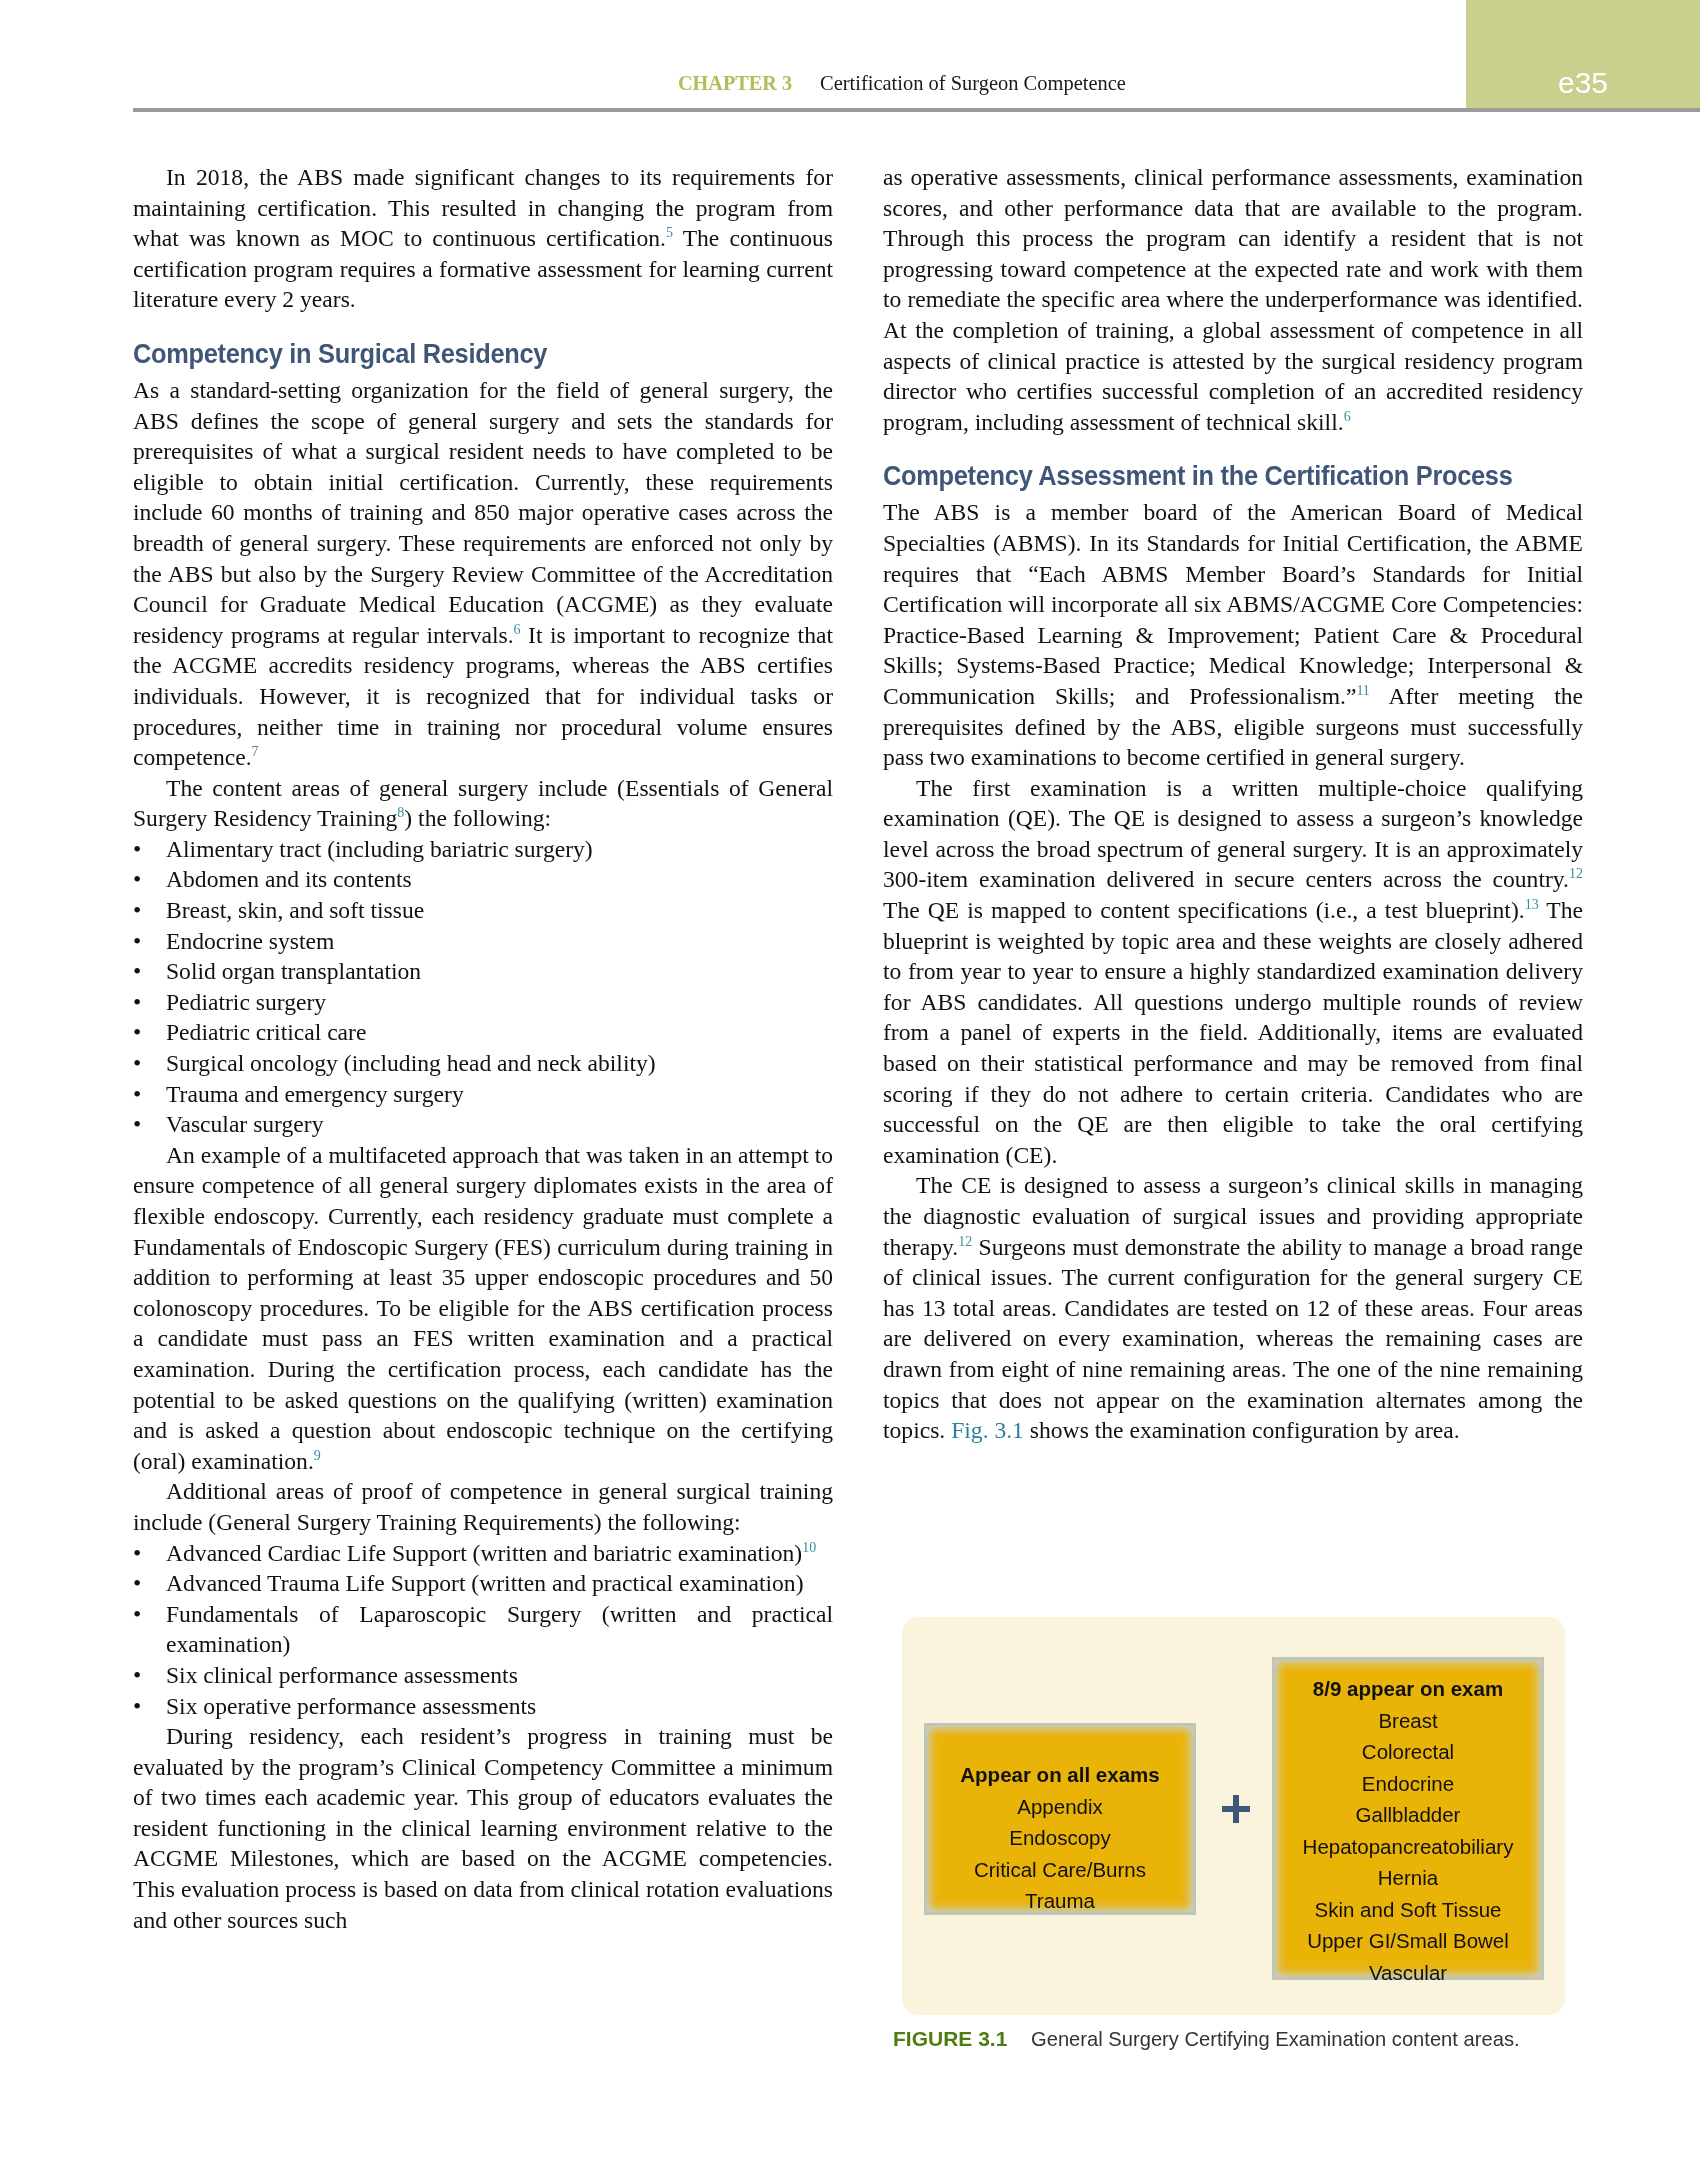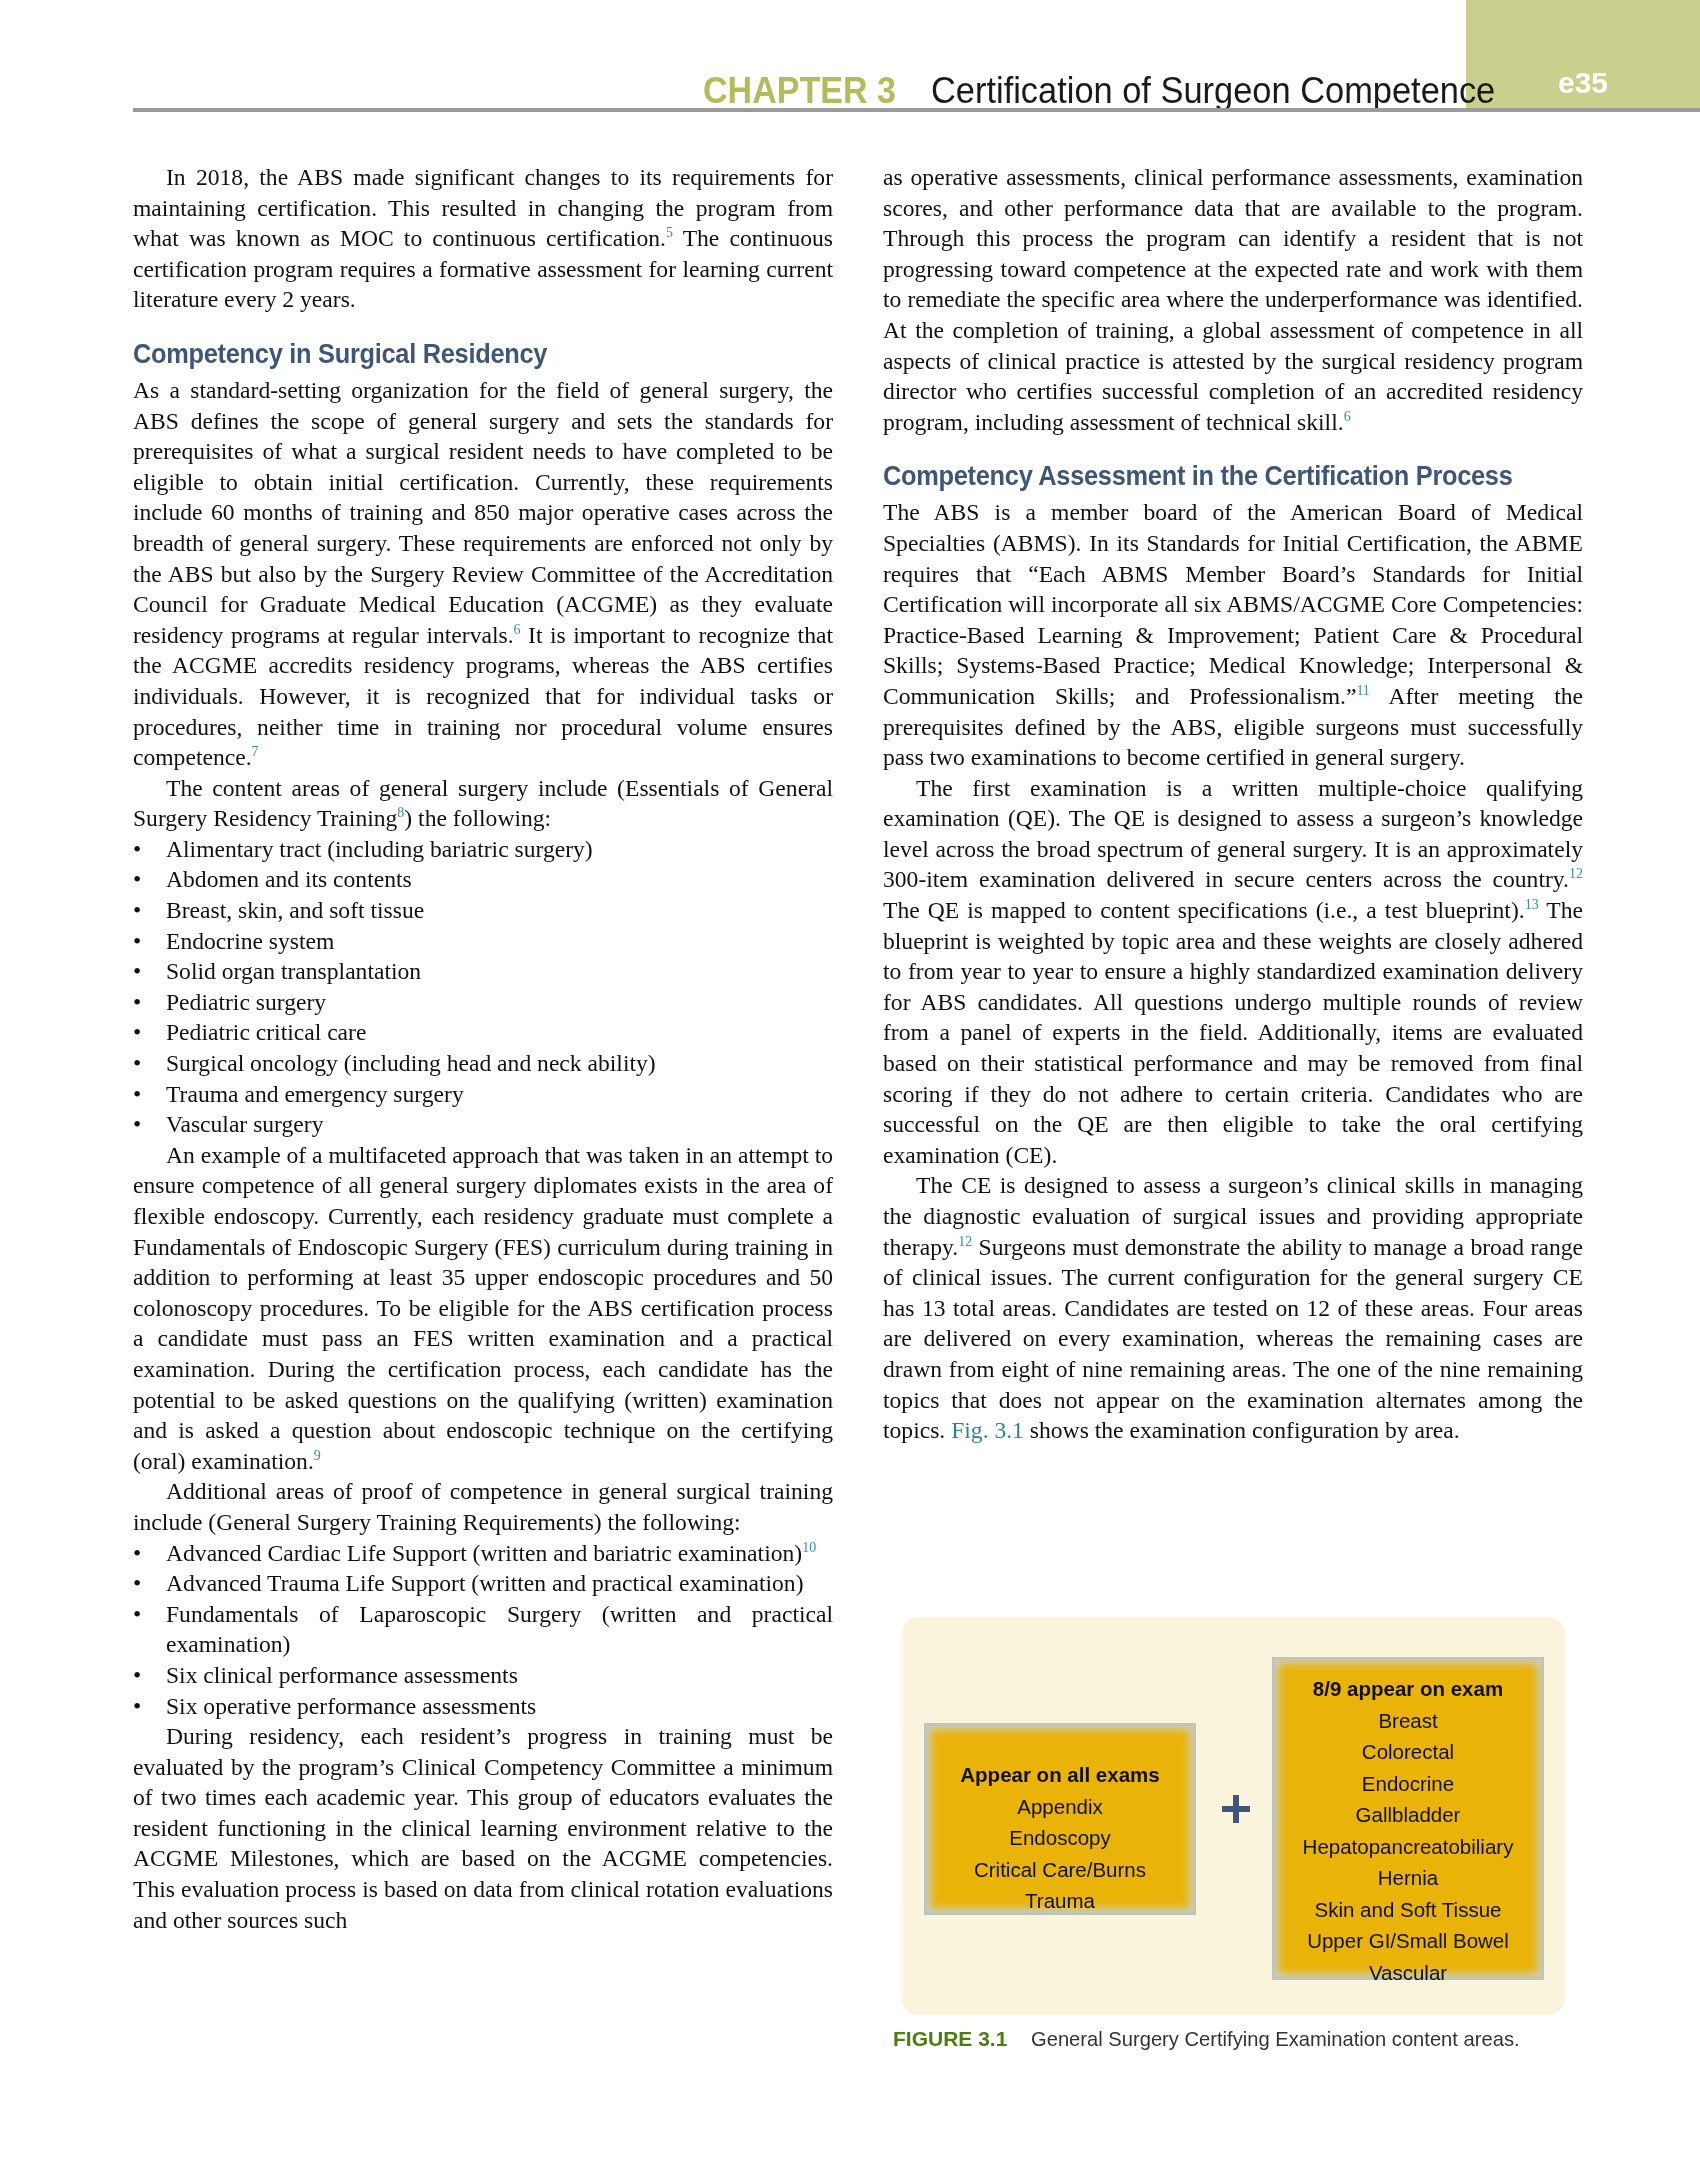--- a/index.html
+++ b/index.html
@@ -3,23 +3,23 @@
 <meta charset="utf-8">
 <style>
   html, body { margin: 0; padding: 0; background: #ffffff; }
   body { width: 1700px; height: 2175px; position: relative; overflow: hidden; }
   .page { position: absolute; left: 0; top: 0; width: 1700px; height: 2175px; }
 
   
   .hdr-rule { position: absolute; left: 133px; top: 108px; width: 1567px; height: 4px; background: #9b9b9b; }
   .hdr-box { position: absolute; left: 1466px; top: 0; width: 234px; height: 108px; background: #cbcf8d; }
   .hdr-page { position: absolute; left: 1466px; width: 234px; top: 66px; text-align: center;
-    font-family: "Liberation Sans", sans-serif; font-weight: bold; font-size: 30px; color: #ffffff; letter-spacing: 0px; }
-  .hdr-chapter { position: absolute; top: 70px; left: 703px;
-    font-family: Liberation Sans, sans-serif; font-size: 37px; color: #1a1a1a; white-space: nowrap; }
+    font-family: "Liberation Sans", sans-serif; font-weight: normal; font-size: 30px; color: #ffffff; letter-spacing: 0px; }
+  .hdr-chapter { position: absolute; top: 70px; left: 678px;
+    font-family: Liberation Serif, serif; font-size: 22px; color: #1a1a1a; white-space: nowrap; }
   .hdr-chapter .ch-label { font-weight: bold; color: #b3bb5a; margin-right: 18px; transform: scaleX(0.92); display: inline-block; transform-origin: left; }
   .hdr-chapter .ch-title { display: inline-block; transform: scaleX(0.93); transform-origin: left; }
 
   
   .col { position: absolute; top: 162px; width: 700px;
     font-family: "Liberation Serif", serif; font-size: 23.6px; line-height: 30.6px; color: #111111;
     text-align: justify; hyphens: manual; }
   .col-left { left: 133px; }
   .col-right { left: 883px; }
   .col p { margin: 0; }

